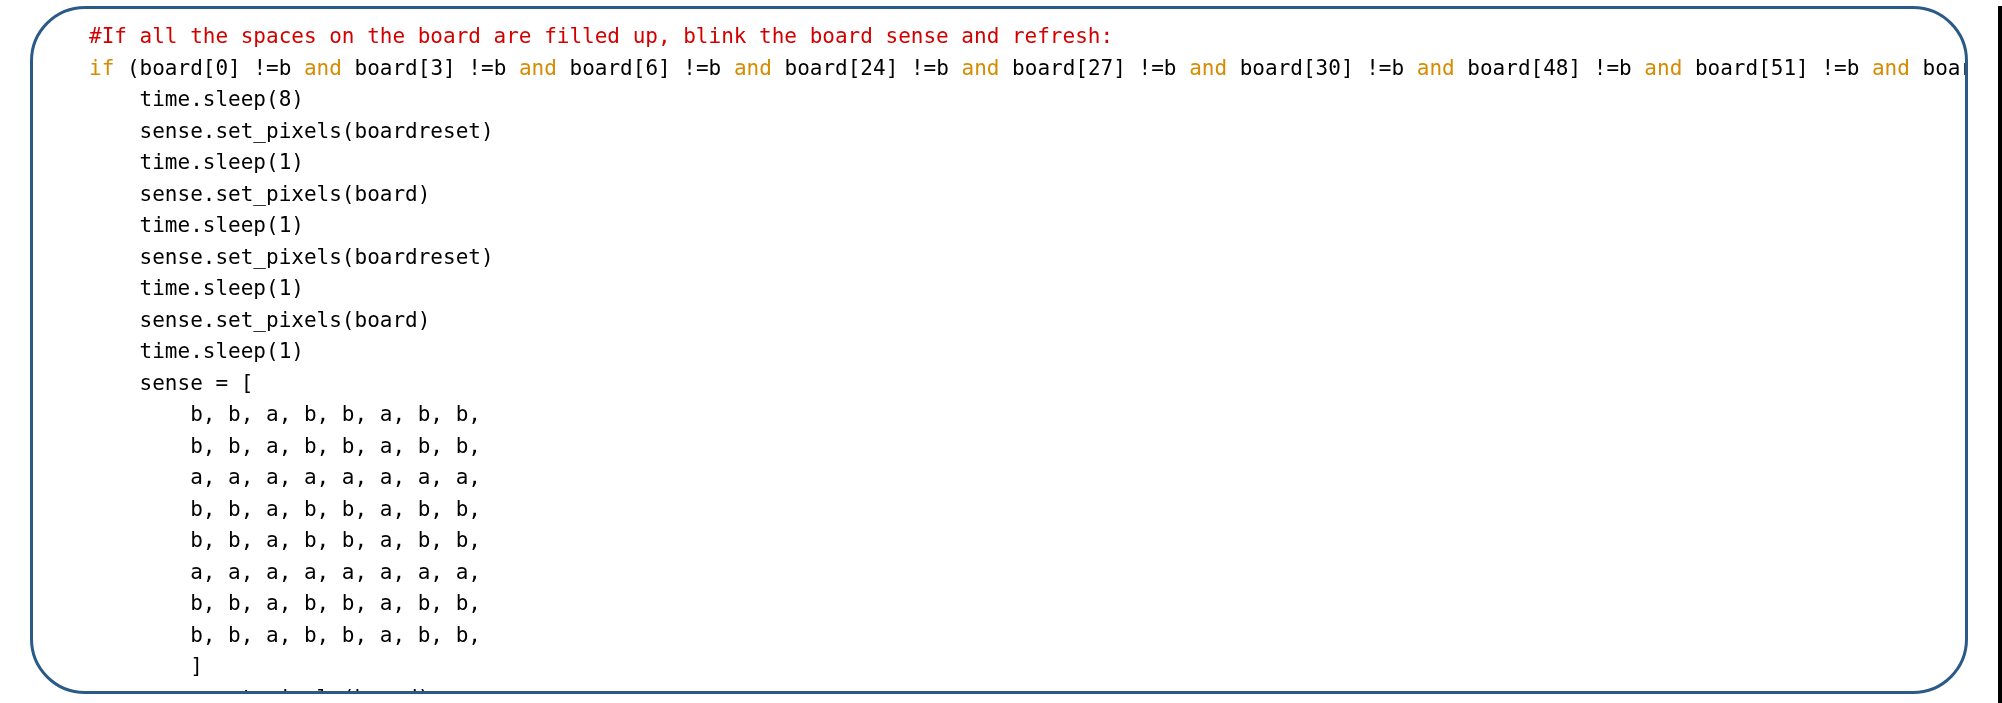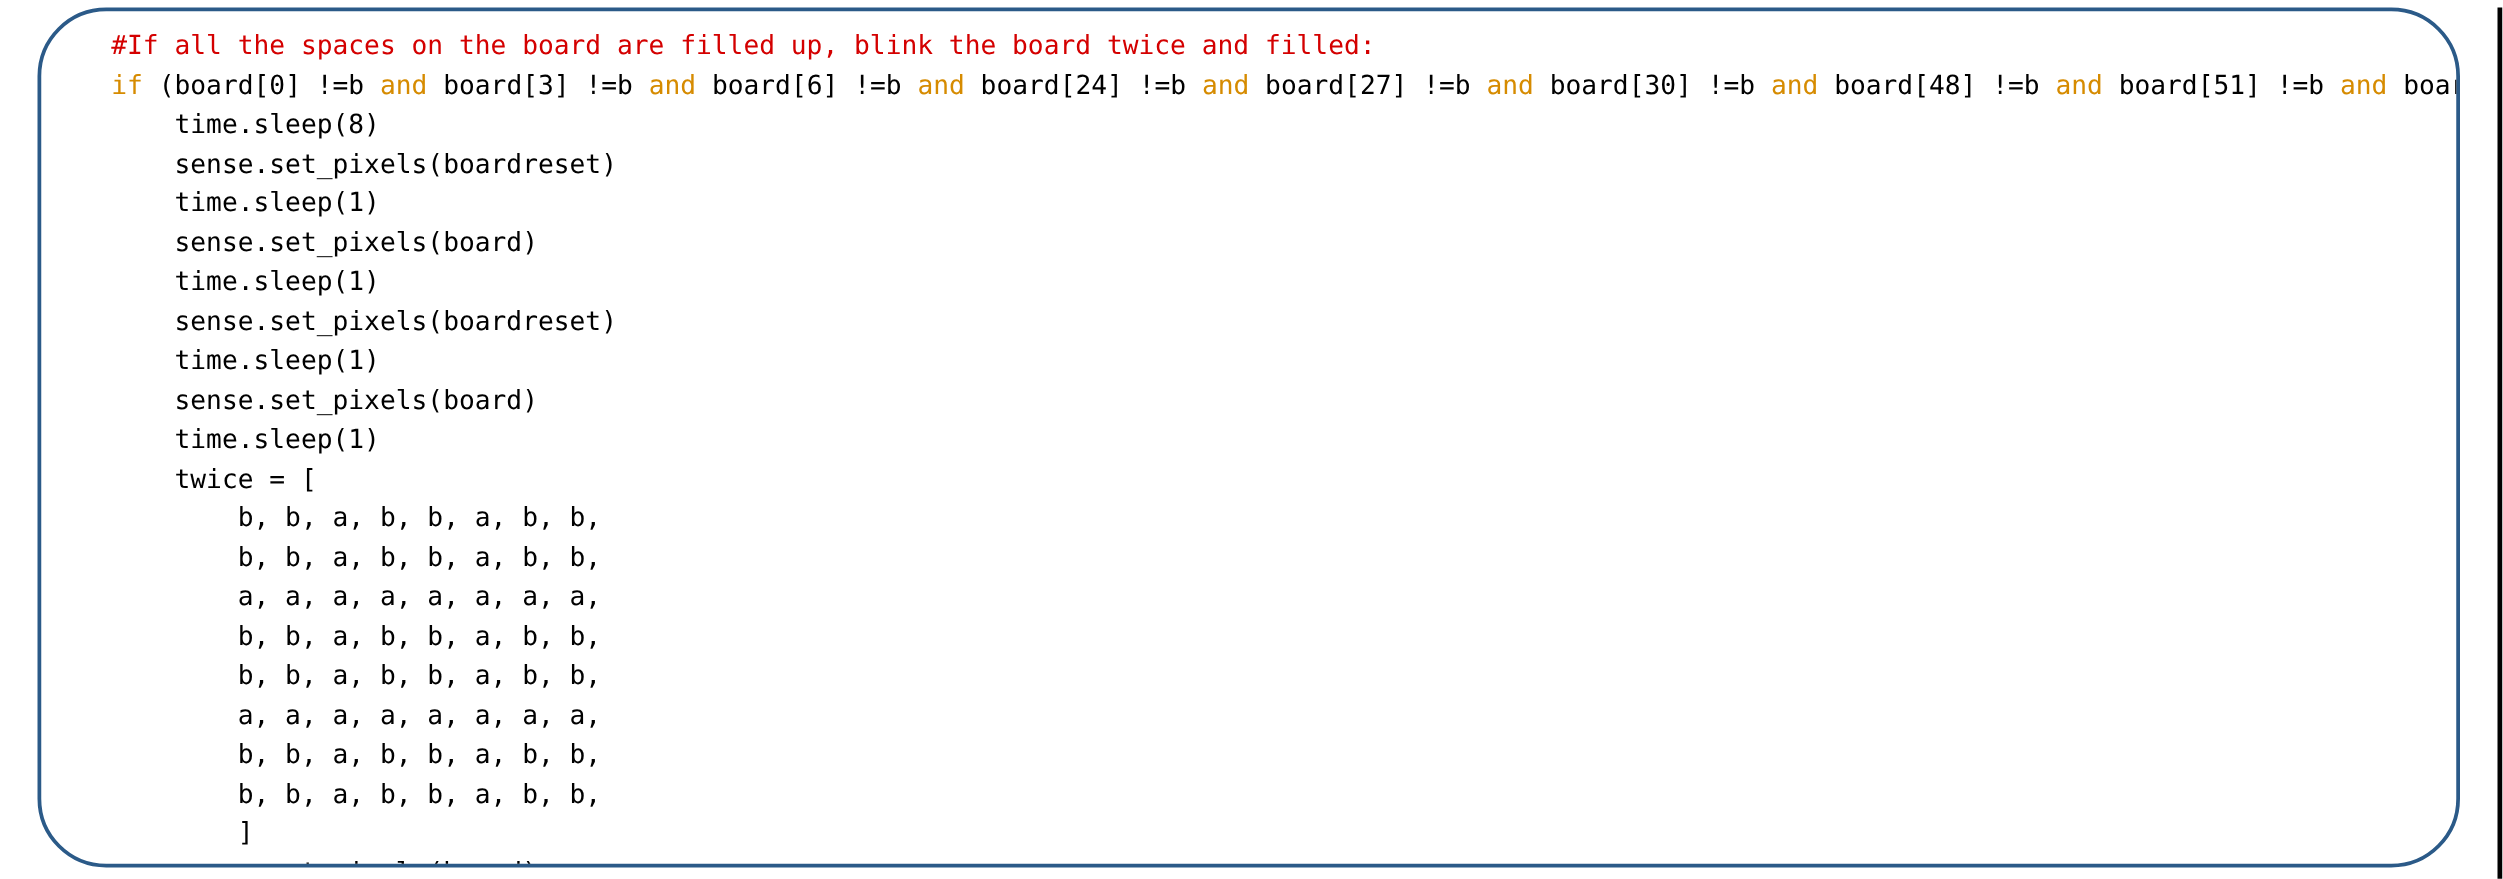--- a/index.html
+++ b/index.html
@@ -37,32 +37,32 @@
   }
   .c-comment { color: #d40000; }
   .c-keyword { color: #d68b00; text-align: center; } 
   .c-text    { color: #000; }
 </style>
 </head>
 <body>
 
 <div class="outer">
   <div class="frame">
-    <pre class="code"><span class="c-comment">#If all the spaces on the board are filled up, blink the board twice and filled:</span>
+    <pre class="code"><span class="c-comment">#If all the spaces on the board are filled up, blink the board sense and refresh:</span>
 <span class="c-keyword">if</span><span class="c-text"> (board[</span><span class="c-text">0</span><span class="c-text">] !=b </span><span class="c-keyword">and</span><span class="c-text"> board[</span><span class="c-text">3</span><span class="c-text">] !=b </span><span class="c-keyword">and</span><span class="c-text"> board[</span><span class="c-text">6</span><span class="c-text">] !=b </span><span class="c-keyword">and</span><span class="c-text"> board[</span><span class="c-text">24</span><span class="c-text">] !=b </span><span class="c-keyword">and</span><span class="c-text"> board[</span><span class="c-text">27</span><span class="c-text">] !=b </span><span class="c-keyword">and</span><span class="c-text"> board[</span><span class="c-text">30</span><span class="c-text">] !=b </span><span class="c-keyword">and</span><span class="c-text"> board[</span><span class="c-text">48</span><span class="c-text">] !=b </span><span class="c-keyword">and</span><span class="c-text"> board[</span><span class="c-text">51</span><span class="c-text">] !=b </span><span class="c-keyword">and</span><span class="c-text"> board[</span>
 <span class="c-text">    time.sleep(8)</span>
 <span class="c-text">    sense.set_pixels(boardreset)</span>
 <span class="c-text">    time.sleep(1)</span>
 <span class="c-text">    sense.set_pixels(board)</span>
 <span class="c-text">    time.sleep(1)</span>
 <span class="c-text">    sense.set_pixels(boardreset)</span>
 <span class="c-text">    time.sleep(1)</span>
 <span class="c-text">    sense.set_pixels(board)</span>
 <span class="c-text">    time.sleep(1)</span>
-<span class="c-text">    twice = [</span>
+<span class="c-text">    sense = [</span>
 <span class="c-text">        b, b, a, b, b, a, b, b,</span>
 <span class="c-text">        b, b, a, b, b, a, b, b,</span>
 <span class="c-text">        a, a, a, a, a, a, a, a,</span>
 <span class="c-text">        b, b, a, b, b, a, b, b,</span>
 <span class="c-text">        b, b, a, b, b, a, b, b,</span>
 <span class="c-text">        a, a, a, a, a, a, a, a,</span>
 <span class="c-text">        b, b, a, b, b, a, b, b,</span>
 <span class="c-text">        b, b, a, b, b, a, b, b,</span>
 <span class="c-text">        ]</span>
 <span class="c-text">    sense.set_pixels(board)</span></pre>

